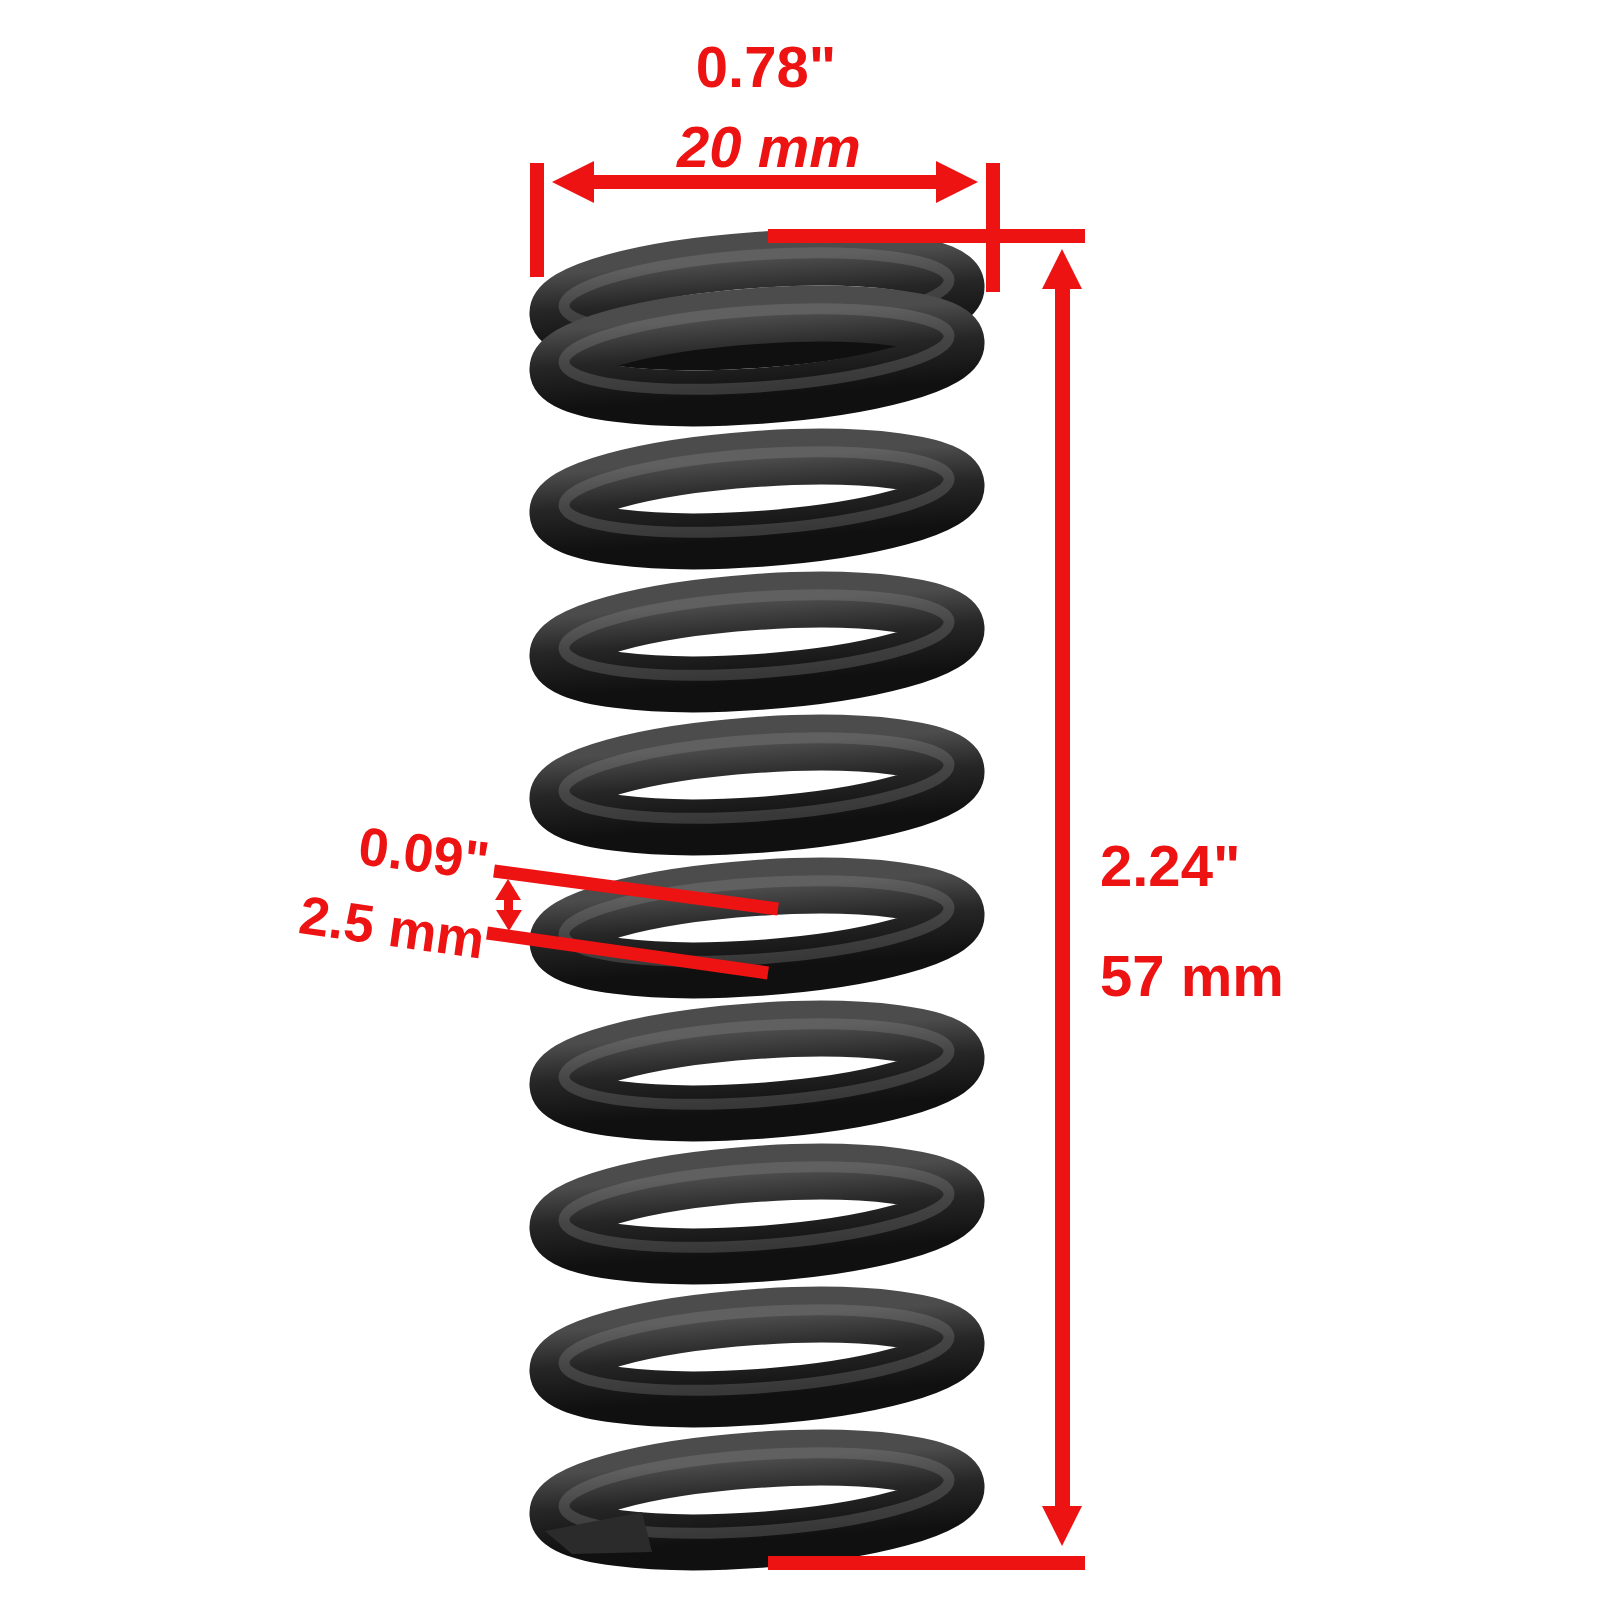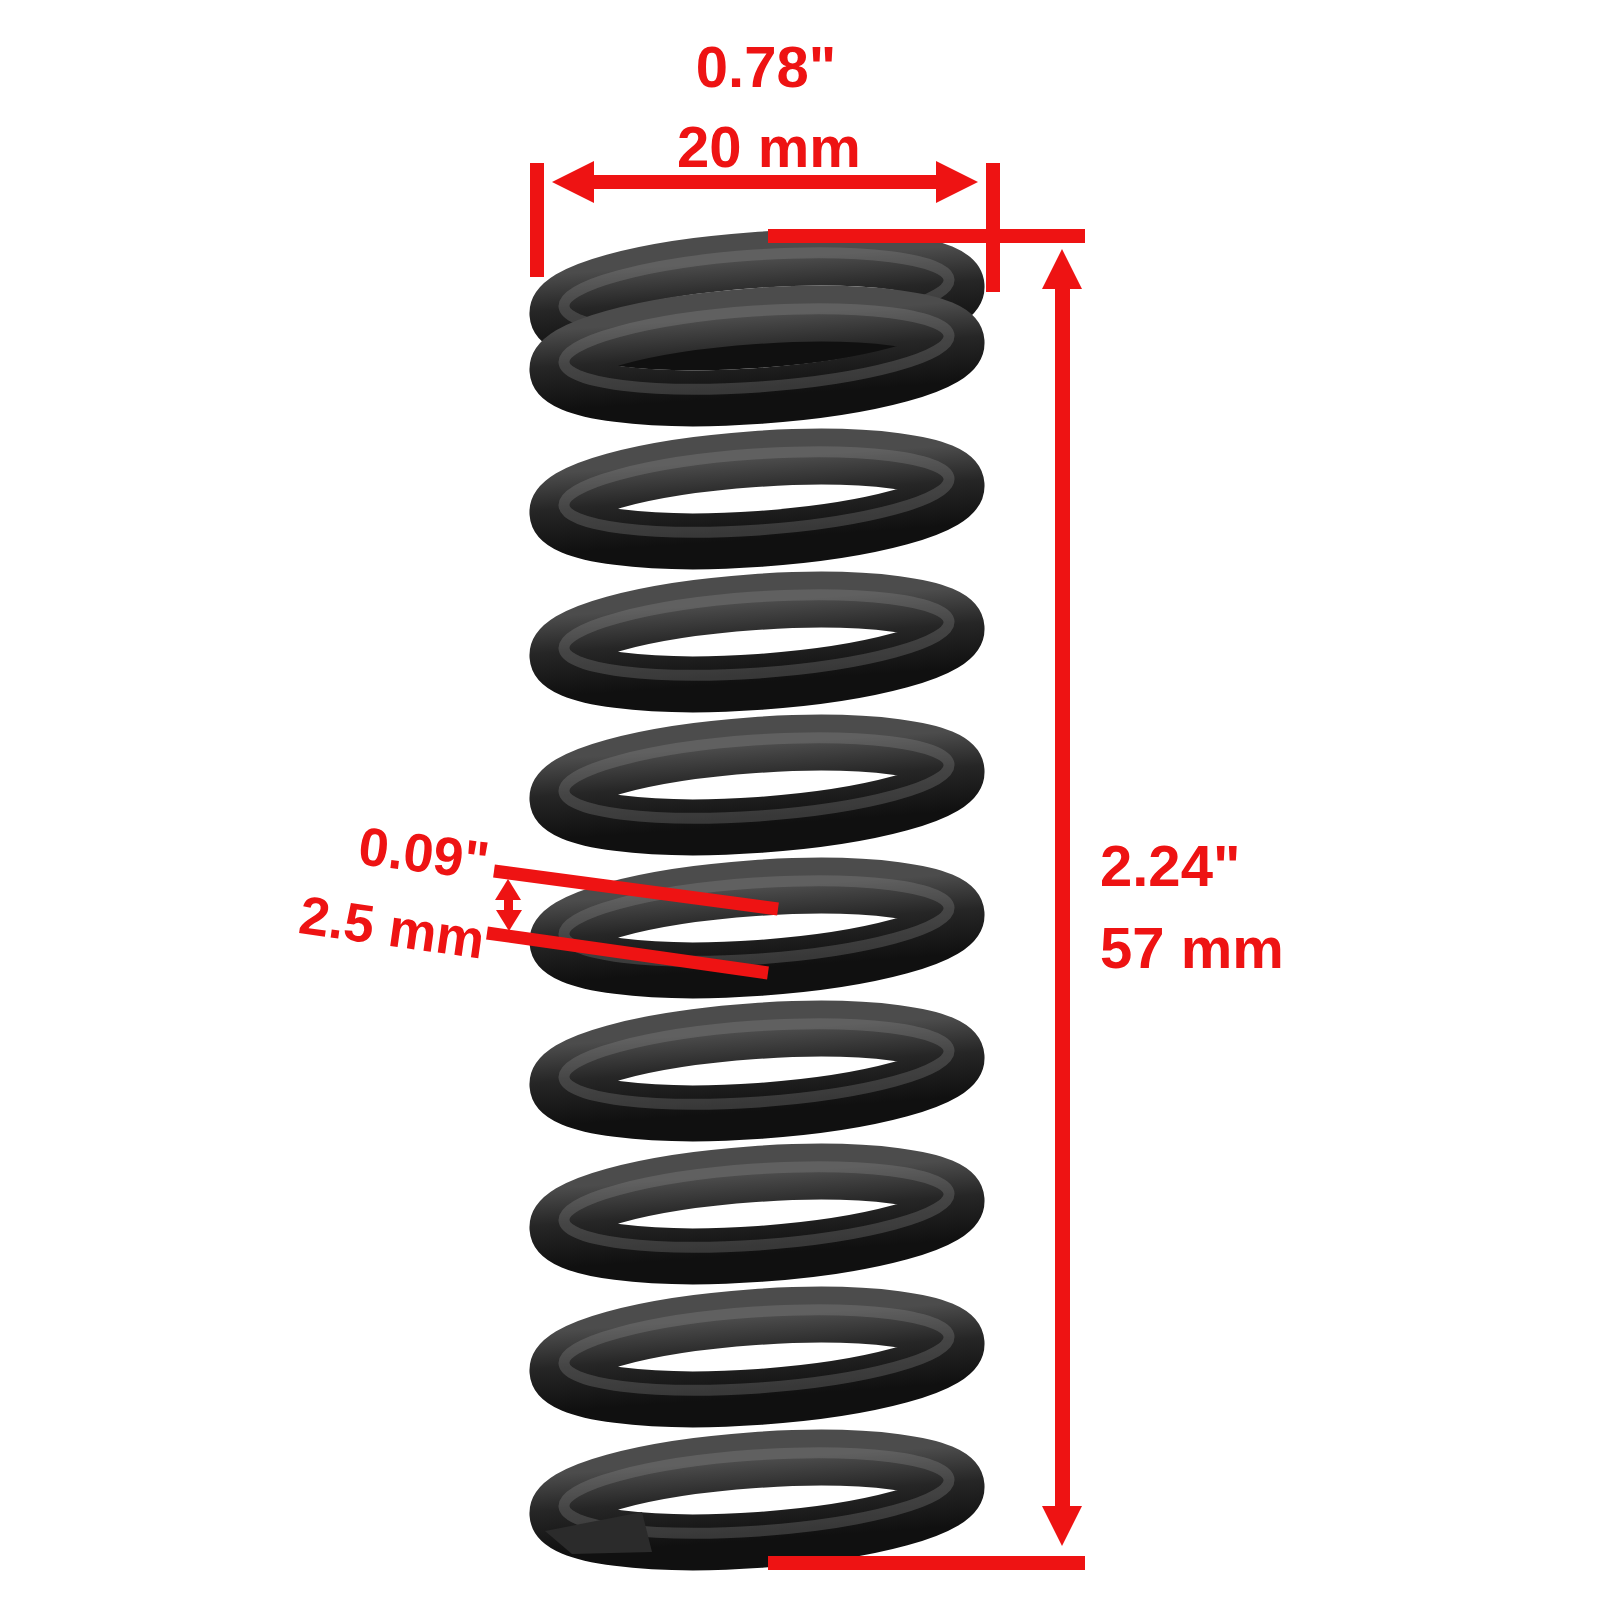--- a/index.html
+++ b/index.html
@@ -112,23 +112,23 @@
         <line class="redline" x1="487" y1="933" x2="768" y2="973"></line>
         <rect class="red" x="504" y="894" width="9" height="22"></rect>
         <polygon class="red" points="508,879 495,900 521,900"></polygon>
         <polygon class="red" points="509,931 496,910 522,910"></polygon>
       </g>
     </g>
   </svg>
 
   <div class="dim-label" style="left:766px;top:67px;">0.78"</div>
 
-  <div class="dim-label" style="left:769px;top:147px;">20 mm</div>
+  <div class="dim-label" style="left:769px;top:147px;font-style:italic;">20 mm</div>
 
   <div class="dim-label small rot5" style="left:424px;top:853px;">0.09"</div>
 
   <div class="dim-label small rot8" style="left:392px;top:927px;">2.5 mm</div>
 
   <div class="dim-label left-align" style="left:1100px;top:866px;">2.24"</div>
 
-  <div class="dim-label left-align" style="left:1100px;top:948px;">57 mm</div>
+  <div class="dim-label left-align" style="left:1100px;top:976px;">57 mm</div>
 
 </div>
 
 </body></html>

